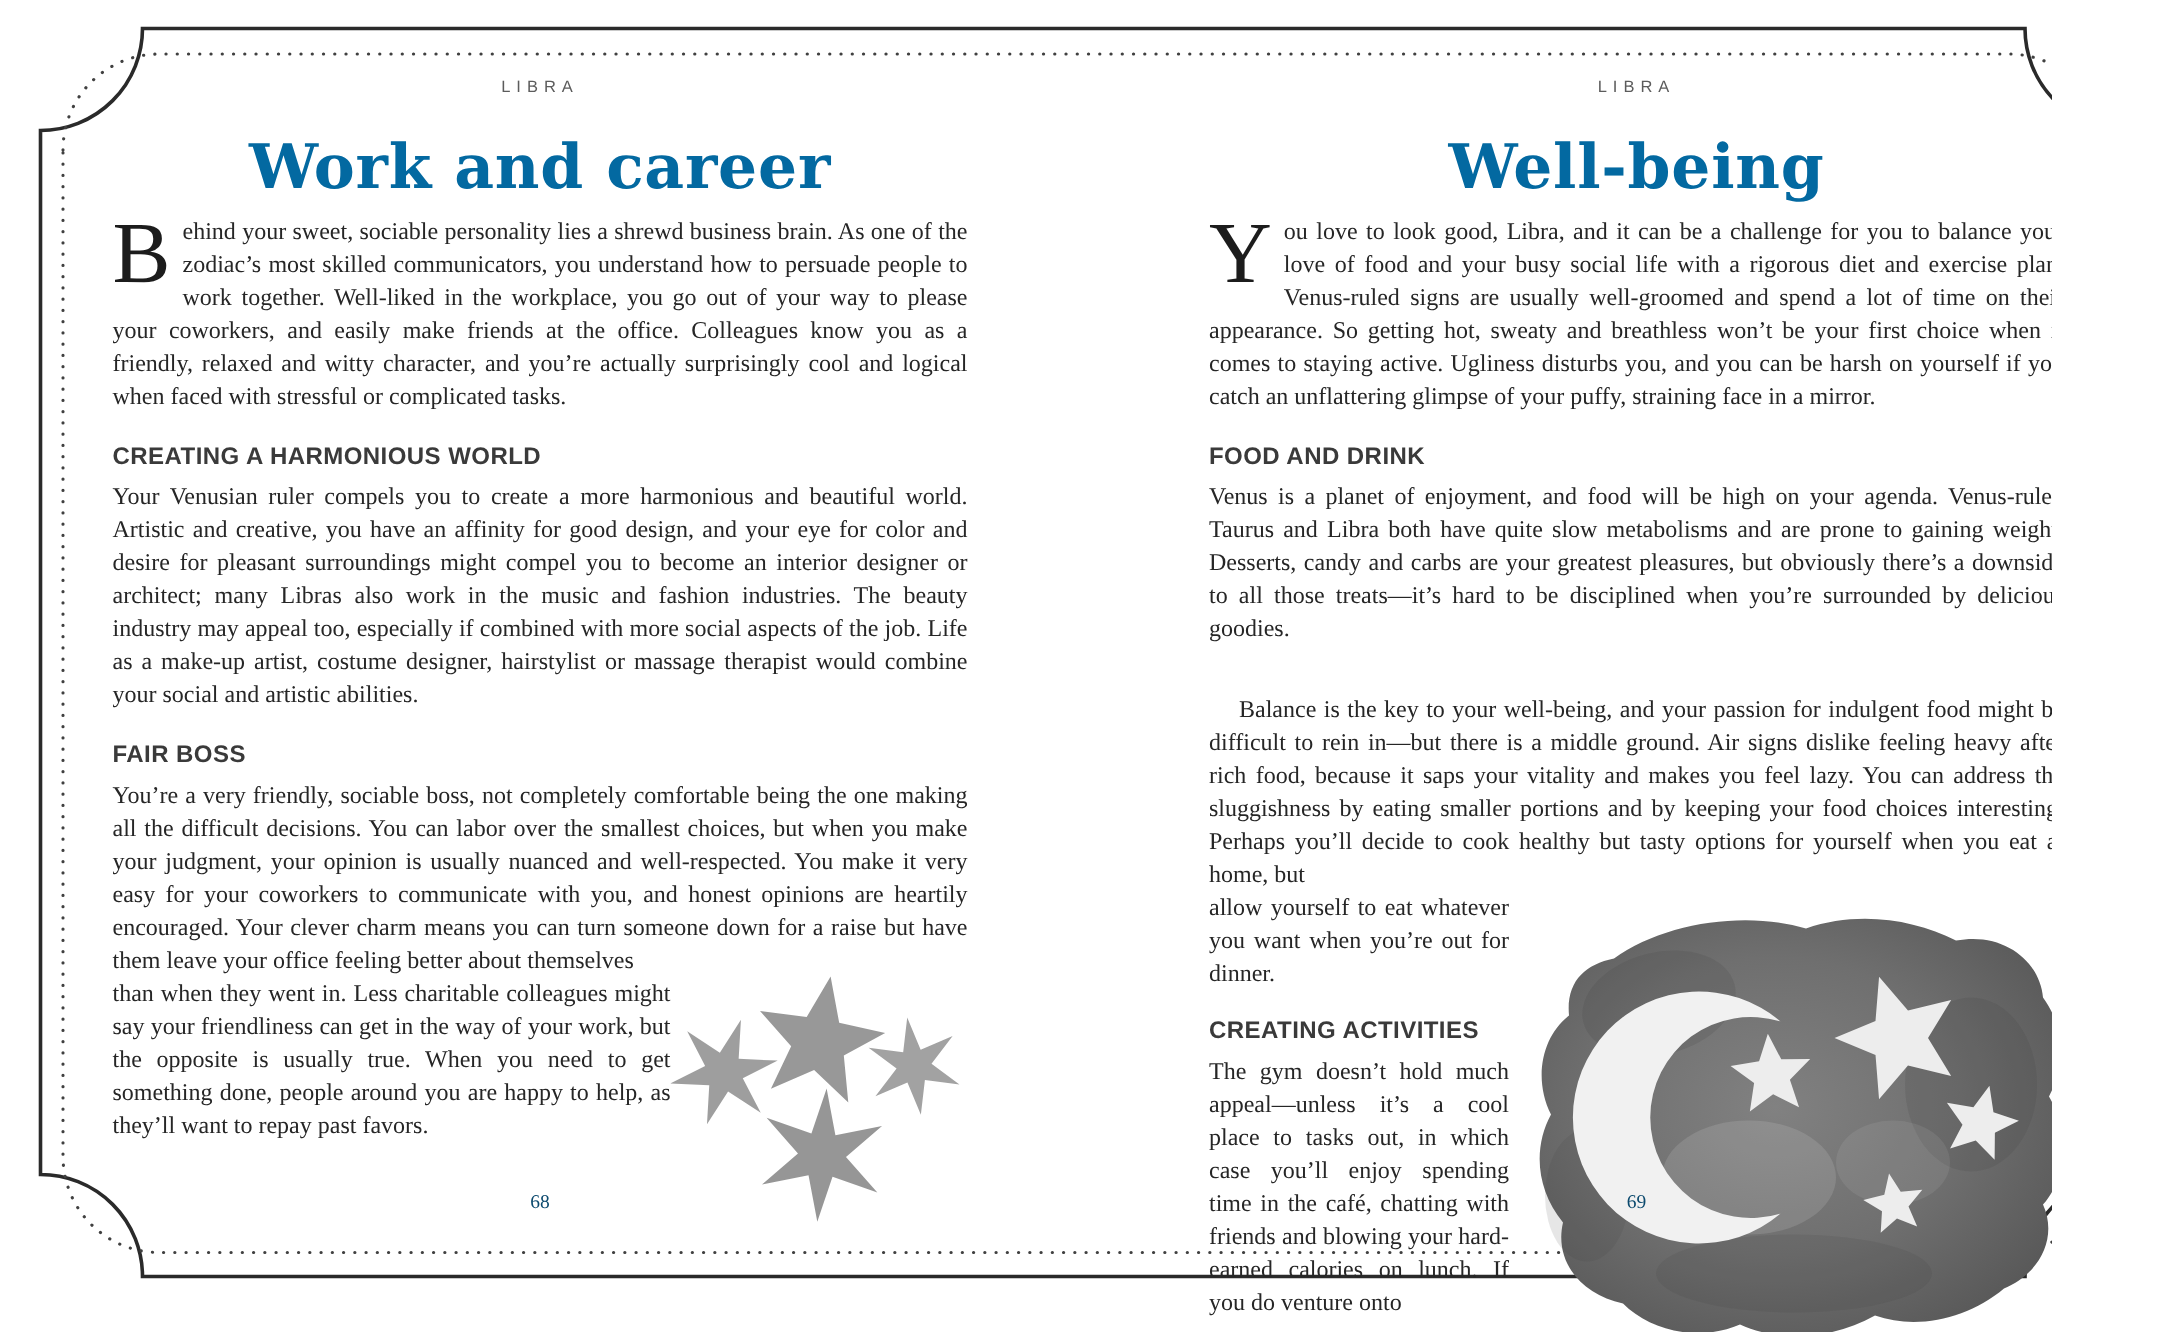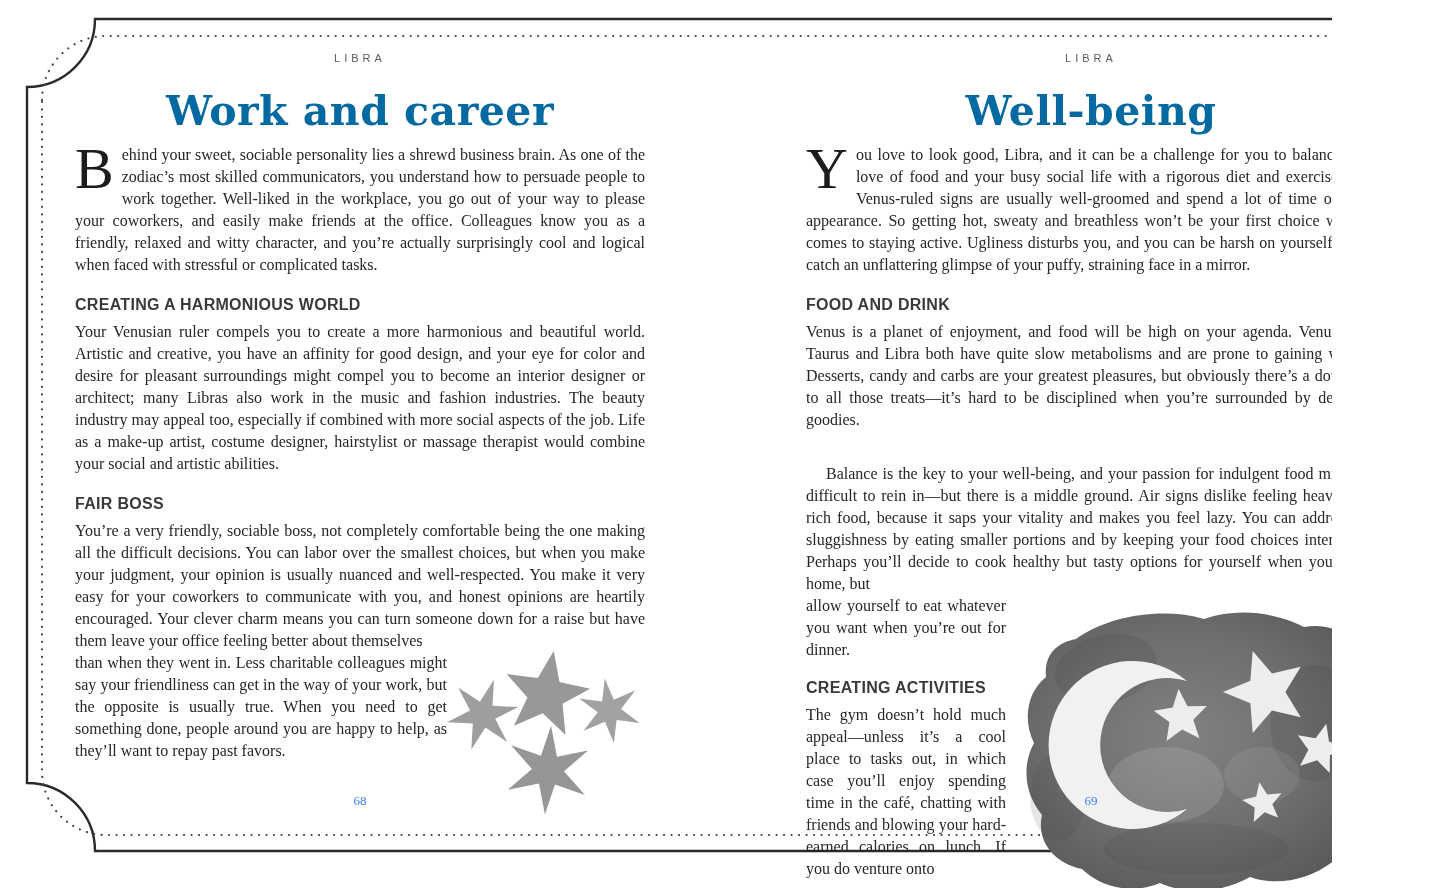--- a/index.html
+++ b/index.html
@@ -3,20 +3,21 @@
 <meta charset="utf-8">
 <style>
   html,body{margin:0;padding:0;background:#ffffff;}
   .spread{
     position:relative;
     width:1332px;height:888px;
     background:#ffffff;
     overflow:hidden;
     font-family:"Liberation Serif", serif;
     color:#262626;
+    padding-left:36px;
   }
   .frame-svg{position:absolute;left:0;top:0;width:1445px;height:888px;pointer-events:none;}
   .page{position:absolute;top:45px;width:570px;}
   .page.left{left:75px;}
   .page.right{left:806px;}
   .running-head{
     text-align:center;
     font-family:"Liberation Sans", sans-serif;
     font-size:11px;letter-spacing:4px;color:#5c5c5c;
     margin:7px 0 0 0;
@@ -50,21 +51,21 @@
   .indent{text-indent:20px;margin-top:28px;}
   .row{display:flex;align-items:flex-start;}
   .narrow-l{width:372px;}
   .narrow-r{width:200px;}
   .stars-box{width:198px;height:176px;flex:none;margin-top:-6px;}
   .moon-box{width:362px;height:312px;flex:none;margin-left:8px;margin-top:2px;}
   .narrow-r h2.sec{margin-top:18px;}
   .pagenum{
     position:absolute;top:793px;width:570px;
     text-align:center;
-    font-size:13px;color:#3b82f6;
+    font-size:13px;color:#0c4a6e;
   }
   .pagenum.left{left:75px;}
   .pagenum.right{left:806px;}
 </style>
 </head>
 <body>
 
 <div class="spread">
 
   <svg class="frame-svg" viewBox="0 0 1445 888" aria-hidden="true">

